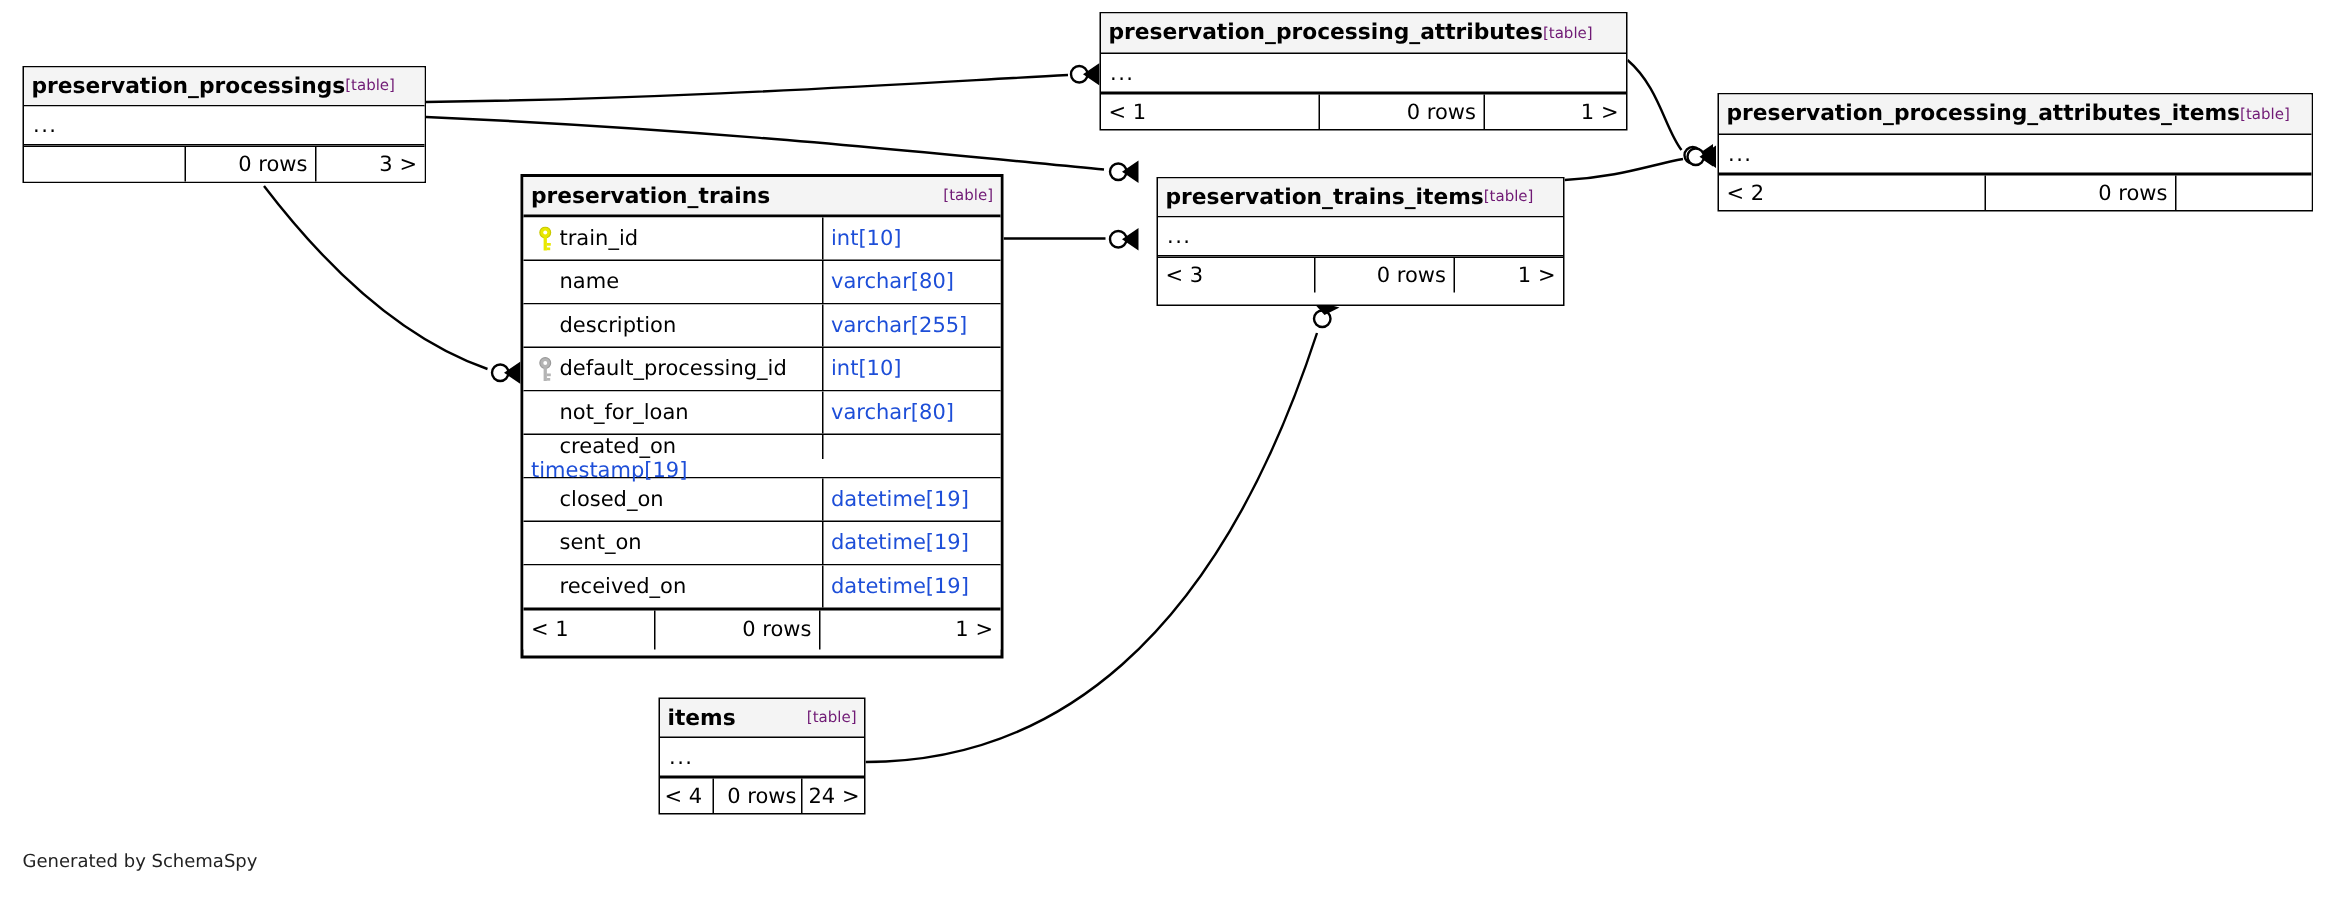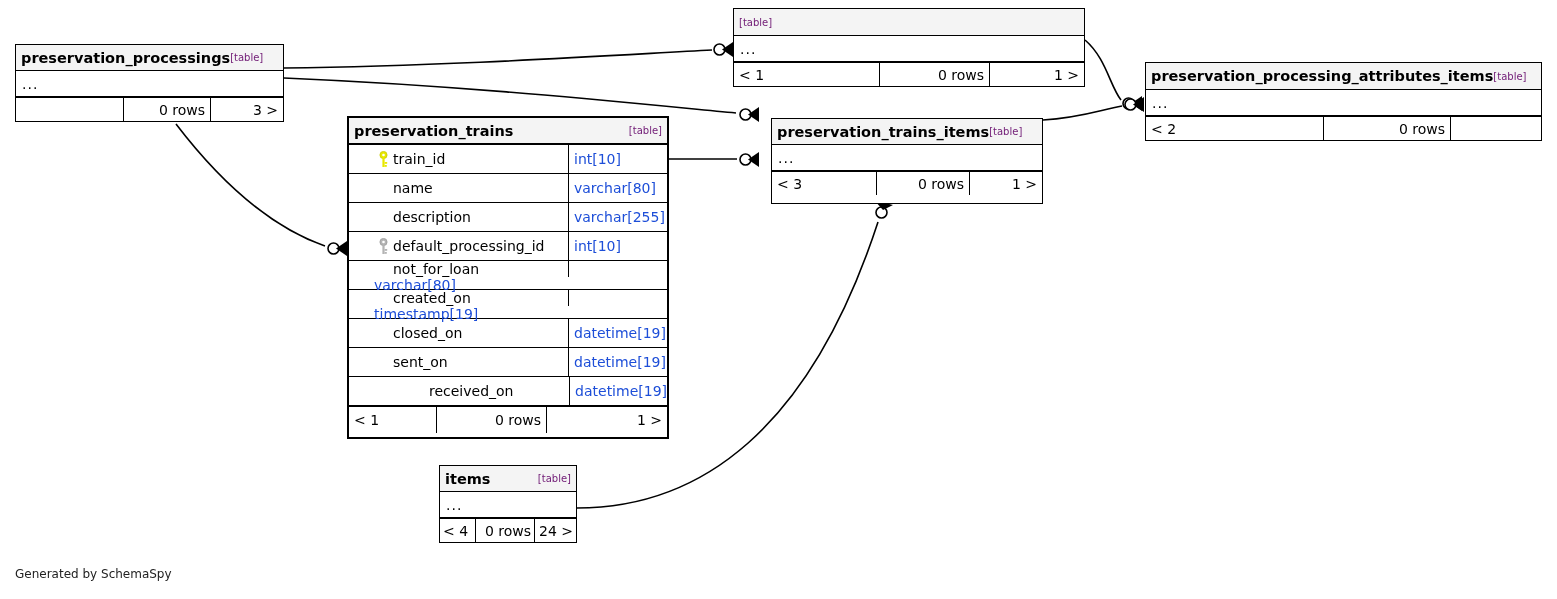--- a/index.html
+++ b/index.html
@@ -81,21 +81,20 @@
     letter-spacing: 1px;
   }
 
   
   .col-row {
     box-sizing: border-box;
     display: flex;
     align-items: stretch;
     border-bottom: 1px solid #000000;
     background: #ffffff;
-    padding-left: 20px;
   }
   .col-name {
     box-sizing: border-box;
     display: flex;
     align-items: center;
     border-right: 1px solid #000000;
     padding-left: 4px;
     font-size: 14px;
     color: #000000;
     white-space: nowrap;
@@ -207,20 +206,21 @@
     </div>
     <div class="tbl-foot" style="height:24px;">
       <div class="foot-cell left" style="width:108px;"></div>
       <div class="foot-cell right" style="width:87px;">0 rows</div>
       <div class="foot-cell right" style="flex:1;">3 &gt;</div>
     </div>
   </div>
 
   <div class="tbl" style="left:733px; top:8px; width:352px; height:79px;">
     <div class="tbl-title" style="height:27px;">
+      <span class="tname">preservation_processing_attributes</span>
         <span class="ttag">[table]</span>
     </div>
     <div class="tbl-ellipsis" style="height:26px;">
       <span>...</span>
     </div>
     <div class="tbl-foot" style="height:24px;">
       <div class="foot-cell left" style="width:146px;">&lt; 1</div>
       <div class="foot-cell right" style="width:110px;">0 rows</div>
       <div class="foot-cell right" style="flex:1;">1 &gt;</div>
     </div>
@@ -320,31 +320,31 @@
               <rect x="4.4" y="6.5" width="2.2" height="9.5" fill="#b4b4b4"></rect>
               <rect x="6.6" y="11" width="2.6" height="1.8" fill="#b4b4b4"></rect>
               <rect x="6.6" y="14" width="2.2" height="1.8" fill="#b4b4b4"></rect>
             </svg>
           </span>
           <span>default_processing_id</span>
         </div>
         <div class="col-type" style="flex:1;">int[10]</div>
       </div>
 
+      <div class="col-row" style="height:29px;">
+        <div class="col-name" style="width:200px;">
+          <span class="keyslot"></span>
+          <span>not_for_loan</span>
+        </div>
+        <div class="col-type" style="flex:1;">varchar[80]</div>
+      </div>
+
       <div class="col-row" style="height:29px;flex-direction:column;">
         <div class="col-name" style="width:200px;">
           <span class="keyslot"></span>
-          <span>not_for_loan</span>
-        </div>
-        <div class="col-type" style="flex:1;">varchar[80]</div>
-      </div>
-
-      <div class="col-row" style="height:29px;flex-direction:column;">
-        <div class="col-name" style="width:200px;">
-          <span class="keyslot"></span>
           <span>created_on</span>
         </div>
         <div class="col-type" style="flex:1;">timestamp[19]</div>
       </div>
 
       <div class="col-row" style="height:29px;">
         <div class="col-name" style="width:200px;">
           <span class="keyslot"></span>
           <span>closed_on</span>
         </div>
@@ -353,21 +353,21 @@
 
       <div class="col-row" style="height:29px;">
         <div class="col-name" style="width:200px;">
           <span class="keyslot"></span>
           <span>sent_on</span>
         </div>
         <div class="col-type" style="flex:1;">datetime[19]</div>
       </div>
 
       <div class="col-row" style="height:29px;">
-        <div class="col-name" style="width:200px;margin-left:36px;">
+        <div class="col-name" style="width:200px;">
           <span class="keyslot"></span>
           <span>received_on</span>
         </div>
         <div class="col-type" style="flex:1;">datetime[19]</div>
       </div>
     </div>
 
     <div class="tbl-foot" style="height:27px;">
       <div class="foot-cell left" style="width:88px;">&lt; 1</div>
       <div class="foot-cell right" style="width:110px;">0 rows</div>

